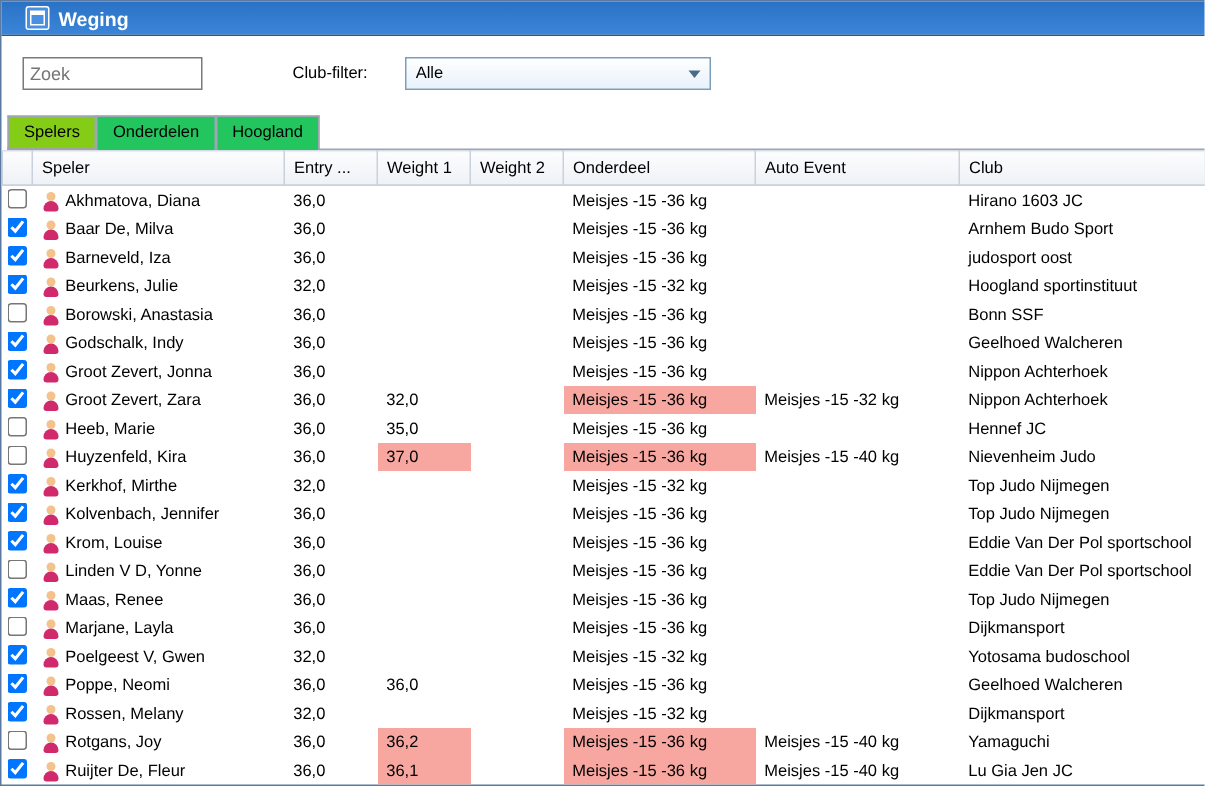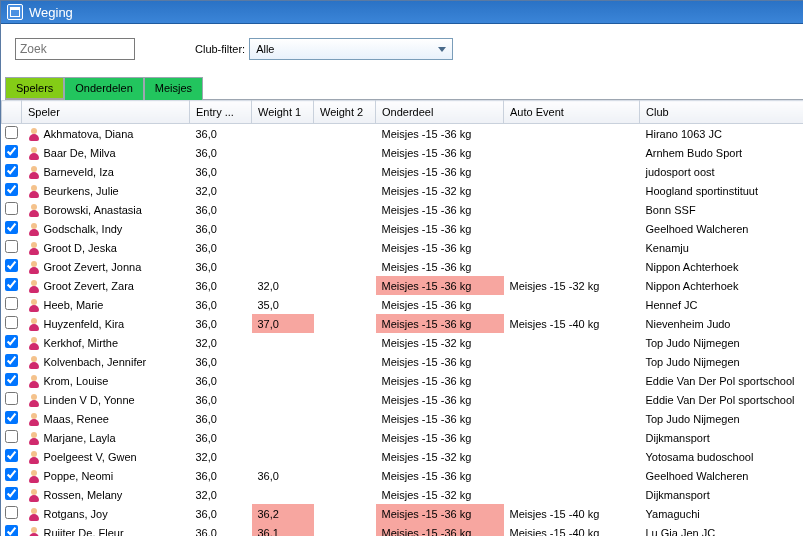--- a/index.html
+++ b/index.html
@@ -1,22 +1,22 @@
 <!DOCTYPE html>
 <html><head>
 <meta charset="utf-8">
 <style>
   html,body{margin:0;padding:0;font-family:Tahoma,Arial,sans-serif;font-size:11px;color:#000;background:#fff}
   .window{width:803px;border:1px solid #5a7aa3}
-  .titlebar{background:linear-gradient(#2a72c5,#3b85d8);color:#fff;font-weight:normal;font-size:13px;padding:3px 6px;display:flex;align-items:center;gap:6px;border-bottom:1px solid #1f5a9e}
+  .titlebar{background:linear-gradient(#2a72c5,#3b85d8);color:#fff;font-weight:bold;font-size:13px;padding:3px 16px;display:flex;align-items:center;gap:6px;border-bottom:1px solid #1f5a9e}
   .titlebar-icon{width:14px;height:14px;background:#4a90e2;border:1px solid #fff;border-radius:2px;display:inline-block;position:relative}
   .titlebar-icon::after{content:"";position:absolute;inset:2px;border:1px solid #fff;border-top:3px solid #fff}
   .toolbar{padding:14px 14px 6px 14px;display:flex;align-items:center;gap:60px}
   .search{border:1px solid #7a7a7a;padding:2px 4px;width:110px;height:16px;font-size:12px}
-  .filter-row{display:flex;align-items:center;gap:4px}
+  .filter-row{display:flex;align-items:center;gap:25px}
   .filter-label{font-size:11px}
   .select-box{border:1px solid #7a9db9;background:linear-gradient(#fff,#e8f1fb);width:190px;height:20px;display:flex;align-items:center;justify-content:space-between;padding:0 6px;font-size:11px;cursor:pointer}
   .select-box .chev{border-left:4px solid transparent;border-right:4px solid transparent;border-top:5px solid #4a6a8a}
   .tabs{display:flex;border-bottom:1px solid #9da6b1;margin:10px 0 0 4px}
   .tab{padding:4px 10px;border:1px solid #9da6b1;border-bottom:none;margin-right:0;background:#22c55e;font-size:11px;cursor:pointer;position:relative;top:1px}
   .tab.active{background:#84cc16;border-bottom:2px solid #a3a3a3}
   .grid-wrap{overflow:hidden}
   table{border-collapse:collapse;width:100%;table-layout:fixed}
   th{font-weight:normal;text-align:left;font-size:11px;background:linear-gradient(#fdfdfe,#eef1f6);border:1px solid #c9d1dc;border-top:1px solid #d7dde6;padding:3px 6px;height:16px;white-space:nowrap;overflow:hidden}
   td{font-size:11px;padding:1px 6px;height:17px;white-space:nowrap;overflow:hidden;vertical-align:middle}
@@ -52,21 +52,21 @@
       <div class="select-box">
         <span>Alle</span>
         <span class="chev"></span>
       </div>
     </div>
   </div>
 
   <div class="tabs">
     <div class="tab active">Spelers</div>
     <div class="tab">Onderdelen</div>
-    <div class="tab">Meisjes</div>
+    <div class="tab">Hoogland</div>
   </div>
 
   <div class="grid-wrap">
     <table>
       <colgroup>
         <col class="c-chk">
           <col class="c-speler">
           <col class="c-entry">
           <col class="c-w1">
           <col class="c-w2">
@@ -93,21 +93,21 @@
               <div class="player-cell">
                 <span class="player-icon"></span>
                 <span>Akhmatova, Diana</span>
               </div>
             </td>
             <td>36,0</td>
             <td class=""></td>
             <td></td>
             <td class="">Meisjes -15 -36 kg</td>
             <td></td>
-            <td>Hirano 1063 JC</td>
+            <td>Hirano 1603 JC</td>
           </tr>
           <tr>
             <td class="chk"><input type="checkbox" checked="" style=""></td>
             <td>
               <div class="player-cell">
                 <span class="player-icon"></span>
                 <span>Baar De, Milva</span>
               </div>
             </td>
             <td>36,0</td>
@@ -169,35 +169,20 @@
                 <span class="player-icon"></span>
                 <span>Godschalk, Indy</span>
               </div>
             </td>
             <td>36,0</td>
             <td class=""></td>
             <td></td>
             <td class="">Meisjes -15 -36 kg</td>
             <td></td>
             <td>Geelhoed Walcheren</td>
-          </tr>
-          <tr>
-            <td class="chk"><input type="checkbox" style=""></td>
-            <td>
-              <div class="player-cell">
-                <span class="player-icon"></span>
-                <span>Groot D, Jeska</span>
-              </div>
-            </td>
-            <td>36,0</td>
-            <td class=""></td>
-            <td></td>
-            <td class="">Meisjes -15 -36 kg</td>
-            <td></td>
-            <td>Kenamju</td>
           </tr>
           <tr>
             <td class="chk"><input type="checkbox" checked="" style=""></td>
             <td>
               <div class="player-cell">
                 <span class="player-icon"></span>
                 <span>Groot Zevert, Jonna</span>
               </div>
             </td>
             <td>36,0</td>

